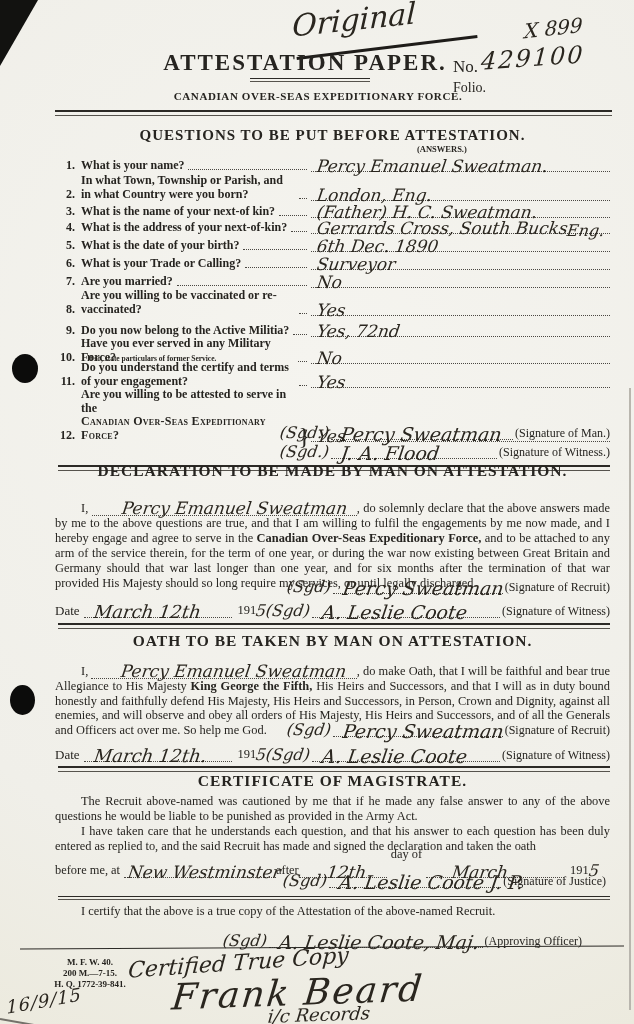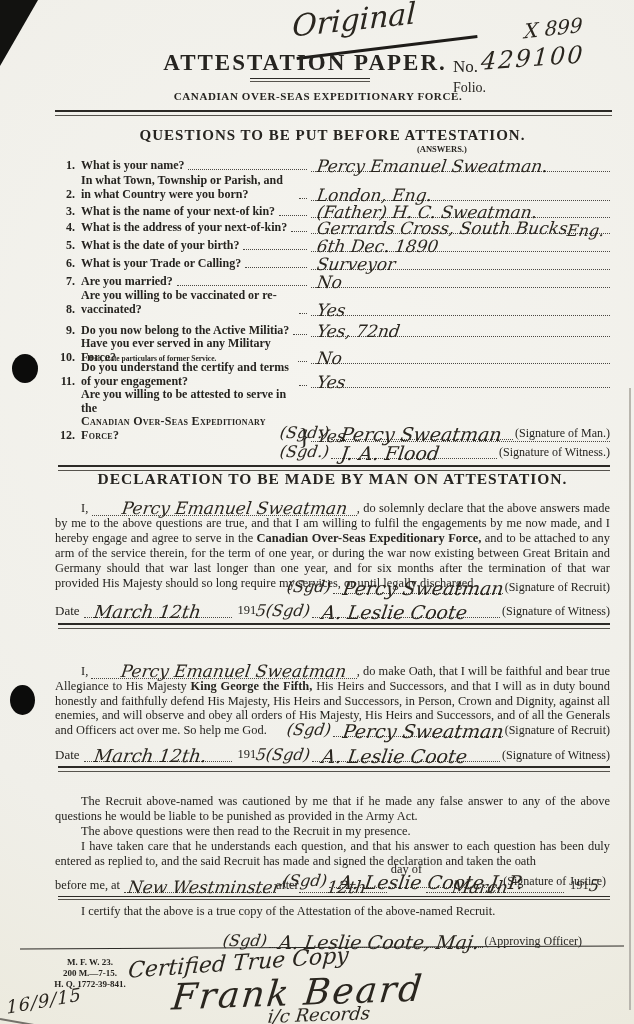--- a/index.html
+++ b/index.html
@@ -216,21 +216,21 @@
       <span class="hand sgd">(Sgd.)</span>
       <span class="sigfill">
           <span class="hand bigsig">J. A. Flood</span>
         </span>
       <span class="siglabel">(Signature of Witness.)</span>
     </div>
   </div>
   <div class="rule" style="left:58px;right:24px;top:465px;"></div>
 
   <div class="sec" style="top:462px;height:165px;">
-    <div class="sec-title" style="top:8px;font-size:15.5px;">DECLARATION TO BE MADE BY MAN ON ATTESTATION.</div>
+    <div class="sec-title" style="top:0;font-size:15.5px;">DECLARATION TO BE MADE BY MAN ON ATTESTATION.</div>
     <p class="para" style="top:27px;"><span>I,</span>
       <span class="fill"><span class="hand inlinename">Percy Emanuel Sweatman</span></span><span>, do solemnly declare that the above answers made by me to the above questions are true, and that I am willing to fulfil the engagements by me now made, and I hereby engage and agree to serve in the</span>
       <b>Canadian Over-Seas Expeditionary Force,</b>
       <span>and to be attached to any arm of the service therein, for the term of one year, or during the war now existing between Great Britain and Germany should that war last longer than one year, and for six months after the termination of that war provided His Majesty should so long require my services, or until legally discharged.</span></p>
     <div class="sigrow" style="top:112px;left:232px;right:0;">
       <span class="hand sgd">(Sgd)</span>
       <span class="sigfill">
           <span class="hand bigsig">Percy Sweatman</span>
         </span>
       <span class="siglabel">(Signature of Recruit)</span>
@@ -245,20 +245,21 @@
       <span class="hand sgd">(Sgd)</span>
       <span class="sigfill">
           <span class="hand bigsig">A. Leslie Coote</span>
         </span>
       <span class="siglabel">(Signature of Witness)</span>
     </div>
   </div>
   <div class="rule" style="left:58px;right:24px;top:623px;"></div>
 
   <div class="sec" style="top:630px;height:140px;">
+    <div class="sec-title" style="top:2px;font-size:15.5px;">OATH TO BE TAKEN BY MAN ON ATTESTATION.</div>
     <p class="para" style="top:22px;line-height:14.6px;"><span>I,</span>
       <span class="fill"><span class="hand inlinename">Percy Emanuel Sweatman</span></span><span>, do make Oath, that I will be faithful and bear true Allegiance to His Majesty</span>
       <b>King George the Fifth,</b>
       <span>His Heirs and Successors, and that I will as in duty bound honestly and faithfully defend His Majesty, His Heirs and Successors, in Person, Crown and Dignity, against all enemies, and will observe and obey all orders of His Majesty, His Heirs and Successors, and of all the Generals and Officers act over me.  So help me God.</span></p>
     <div class="sigrow" style="top:87px;left:232px;right:0;">
       <span class="hand sgd">(Sgd)</span>
       <span class="sigfill">
           <span class="hand bigsig">Percy Sweatman</span>
         </span>
       <span class="siglabel">(Signature of Recruit)</span>
@@ -273,23 +274,23 @@
       <span class="hand sgd">(Sgd)</span>
       <span class="sigfill">
           <span class="hand bigsig">A. Leslie Coote</span>
         </span>
       <span class="siglabel">(Signature of Witness)</span>
     </div>
   </div>
   <div class="rule" style="left:58px;right:24px;top:766px;"></div>
 
   <div class="sec" style="top:770px;height:180px;">
+    <div class="sec-title" style="top:2px;font-size:15.5px;">CERTIFICATE OF MAGISTRATE.</div>
     <div class="abs cert-paras" style="top:24px;left:0;right:0;">
       <p>The Recruit above-named was cautioned by me that if he made any false answer to any of the above questions he would be liable to be punished as provided in the Army Act.</p>
-      <p>The above questions were then read to the Recruit in my presence.</p>
       <p>I have taken care that he understands each question, and that his answer to each question has been duly entered as replied to, and the said Recruit has made and signed the declaration and taken the oath</p>
       <div class="beforerow">
         <span>before me, at</span>
         <span class="mfill" style="width:152px;margin-left:4px;">
             <span class="hand mhand" style="left:4px;">New Westminster</span>
           </span>
         <span>after</span>
         <span class="mfill" style="width:88px;">
             <span class="hand mhand" style="left:28px;">12th</span>
           </span>
@@ -317,21 +318,21 @@
       <span class="hand sgd">(Sgd)</span>
       <span class="sigfill">
           <span class="hand bigsig">A. Leslie Coote,  Maj.</span>
         </span>
       <span class="siglabel">(Approving Officer)</span>
     </div>
   </div>
   <div class="rule-thin" style="left:20px;right:10px;top:947px;transform:rotate(-0.3deg);"></div>
 
   <div class="abs codes" style="left:42px;top:957px;width:96px;">
-    <div>M. F. W. 23.</div>
+    <div>M. F. W. 40.</div>
     <div>200 M.—7-15.</div>
     <div>H. Q. 1772-39-841.</div>
   </div>
   <div class="abs hand" style="left:128px;top:950px;font-size:22px;transform:rotate(-4deg) skewX(-8deg);white-space:nowrap;">Certified True Copy</div>
   <div class="abs hand" style="left:172px;top:972px;font-size:36px;letter-spacing:2px;transform:rotate(-2deg) skewX(-8deg);white-space:nowrap;">Frank Beard</div>
   <div class="abs hand" style="left:268px;top:1004px;font-size:18px;transform:rotate(-2deg) skewX(-8deg);">i/c Records</div>
   <div class="abs hand" style="left:6px;top:990px;font-size:18px;letter-spacing:1px;transform:rotate(-10deg) skewX(-8deg);">16/9/15</div>
 
 </div>
 

